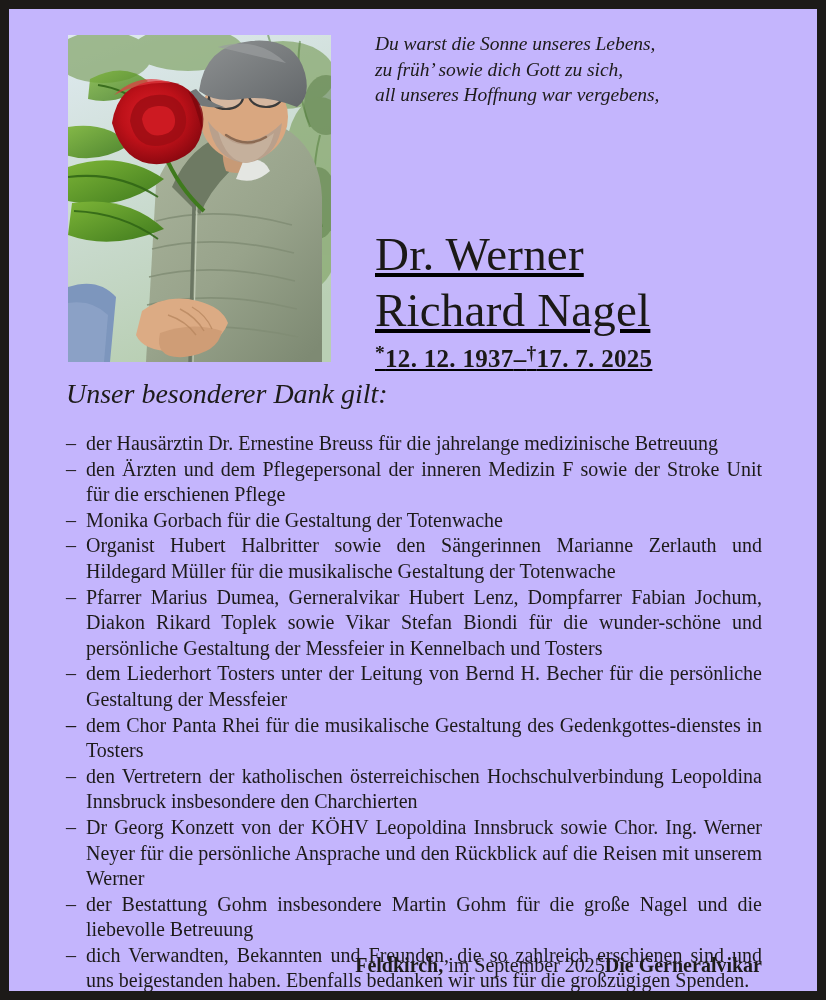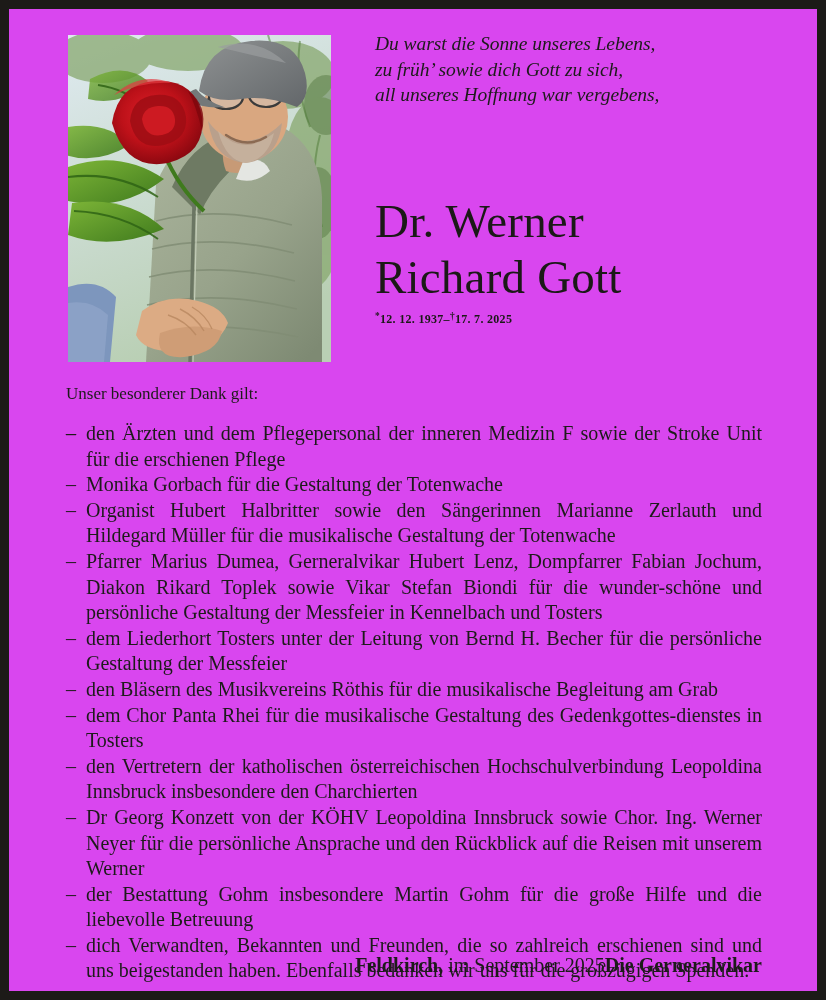--- a/index.html
+++ b/index.html
@@ -19,21 +19,21 @@
     box-sizing: border-box;
     background: #1c1a18;
     padding: 9px;
     overflow: hidden;
   }
 
   .sheet {
     position: relative;
     width: 100%;
     height: 100%;
-    background: #d946ef;
+    background: #c4b5fd;
     box-sizing: border-box;
     overflow: hidden;
   }
 
   
   .photo {
     position: absolute;
     left: 59px;
     top: 26px;
     width: 263px;
@@ -54,56 +54,58 @@
   .poem {
     font-style: italic;
     font-size: 19.5px;
     line-height: 25.6px;
     color: #1d1b1a;
     letter-spacing: -0.05px;
   }
   .poem div { white-space: nowrap; }
 
   .name-block {
-    margin-top: 85px;
+    margin-top: 118px;
+    text-decoration: underline;
   }
   .name {
     font-size: 47px;
     line-height: 56px;
     color: #1b1917;
     letter-spacing: 0.2px;
     white-space: nowrap;
   }
   .dates {
     margin-top: 7px;
-    font-size: 12px;
+    font-size: 25px;
     font-weight: bold;
     color: #1b1917;
     letter-spacing: 0.3px;
     white-space: nowrap;
   }
   .dates sup {
     font-size: 0.78em;
     vertical-align: 0.42em;
     line-height: 0;
   }
 
   
   .body {
     position: absolute;
     left: 57px;
     top: 372px;
     width: 696px;
   }
 
   .intro {
-    font-size: 17px;
+    font-size: 28px;
     line-height: 26px;
     color: #1d1b1a;
-    margin-bottom: 14px;
+    margin-bottom: 24px;
+    font-style: italic;
   }
 
   ul.thanks {
     list-style: none;
     margin: 0;
     padding: 0;
   }
   ul.thanks li {
     position: relative;
     padding-left: 20px;
@@ -268,41 +270,41 @@
     <div class="rightcol">
 
       <div class="poem">
         <div>Du warst die Sonne unseres Lebens,</div>
         <div>zu früh’ sowie dich Gott zu sich,</div>
         <div>all unseres Hoffnung war vergebens,</div>
       </div>
 
       <div class="name-block">
         <div class="name">Dr. Werner</div>
-        <div class="name">Richard Gott</div>
+        <div class="name">Richard Nagel</div>
         <div class="dates">
           <sup>*</sup><span>12. 12. 1937</span><span>–</span><sup>†</sup><span>17. 7. 2025</span>
         </div>
       </div>
     </div>
 
     <div class="body">
       <div class="intro">Unser besonderer Dank gilt:</div>
       <ul class="thanks">
-        <li><span class="dash">–</span></li>
+        <li><span class="dash">–</span><span class="txt">der Hausärztin Dr. Ernestine Breuss für die jahrelange medizinische Betreuung</span></li>
         <li><span class="dash">–</span><span class="txt">den Ärzten und dem Pflegepersonal der inneren Medizin F sowie der Stroke Unit für die erschienen Pflege</span></li>
         <li><span class="dash">–</span><span class="txt">Monika Gorbach für die Gestaltung der Totenwache</span></li>
         <li><span class="dash">–</span><span class="txt">Organist Hubert Halbritter sowie den Sängerinnen Marianne Zerlauth und Hildegard Müller für die musikalische Gestaltung der Totenwache</span></li>
         <li><span class="dash">–</span><span class="txt">Pfarrer Marius Dumea, Gerneralvikar Hubert Lenz, Dompfarrer Fabian Jochum, Diakon Rikard Toplek sowie Vikar Stefan Biondi für die wunder-schöne und persönliche Gestaltung der Messfeier in Kennelbach und Tosters</span></li>
         <li><span class="dash">–</span><span class="txt">dem Liederhort Tosters unter der Leitung von Bernd H. Becher für die persönliche Gestaltung der Messfeier</span></li>
-        <li><span class="dash">–</span><span class="txt">den Bläsern des Musikvereins Röthis für die musikalische Begleitung am Grab</span></li>
+        <li><span class="dash">–</span></li>
         <li><span class="dash">–</span><span class="txt">dem Chor Panta Rhei für die musikalische Gestaltung des Gedenkgottes-dienstes in Tosters</span></li>
         <li><span class="dash">–</span><span class="txt">den Vertretern der katholischen österreichischen Hochschulverbindung Leopoldina Innsbruck insbesondere den Charchierten</span></li>
         <li><span class="dash">–</span><span class="txt">Dr Georg Konzett von der KÖHV Leopoldina Innsbruck sowie Chor. Ing. Werner Neyer für die persönliche Ansprache und den Rückblick auf die Reisen mit unserem Werner</span></li>
-        <li><span class="dash">–</span><span class="txt">der Bestattung Gohm insbesondere Martin Gohm für die große Hilfe und die liebevolle Betreuung</span></li>
+        <li><span class="dash">–</span><span class="txt">der Bestattung Gohm insbesondere Martin Gohm für die große Nagel und die liebevolle Betreuung</span></li>
         <li><span class="dash">–</span><span class="txt">dich Verwandten, Bekannten und Freunden, die so zahlreich erschienen sind und uns beigestanden haben. Ebenfalls bedanken wir uns für die großzügigen Spenden.</span></li>
       </ul>
     </div>
 
     <div class="footer">
       <div>
         <span class="place">Feldkirch,</span>
         <span class="when">im September 2025</span>
       </div>
       <div class="signature">Die Gerneralvikar</div>

